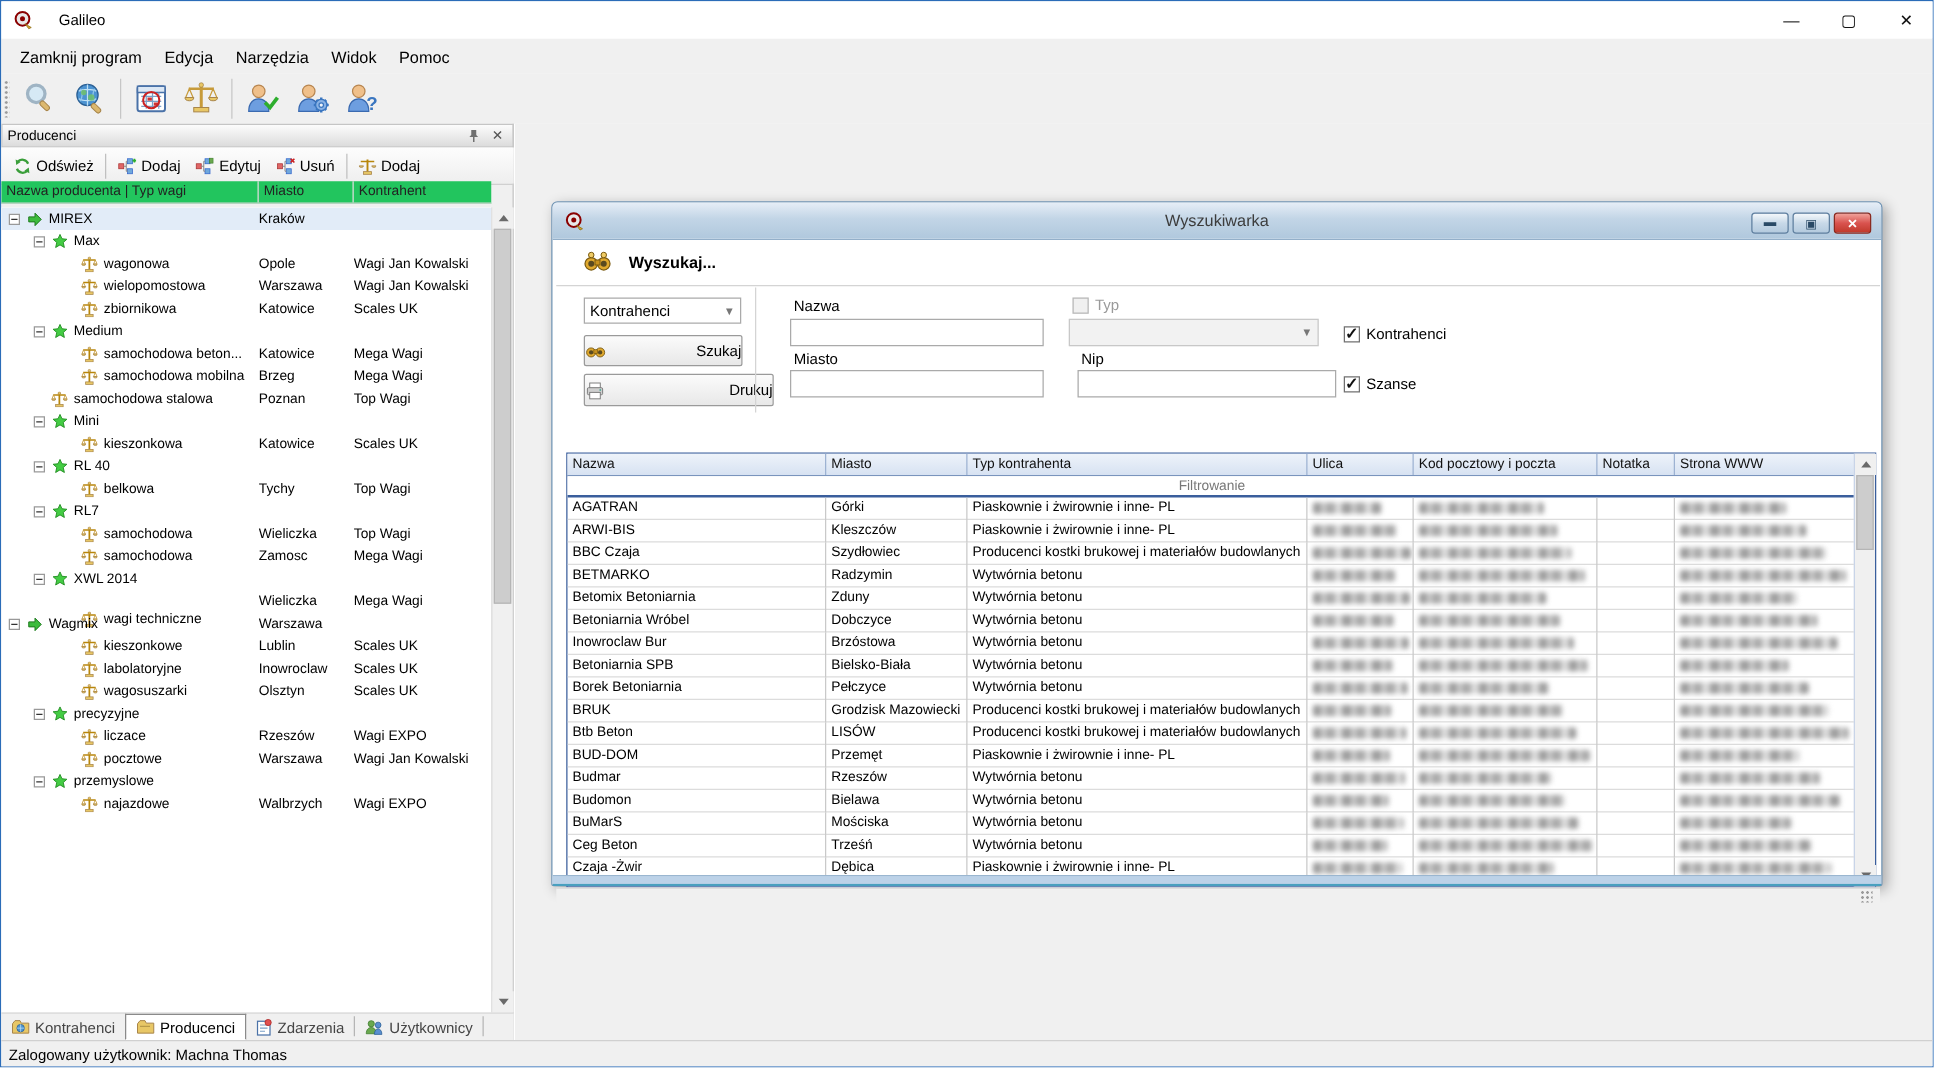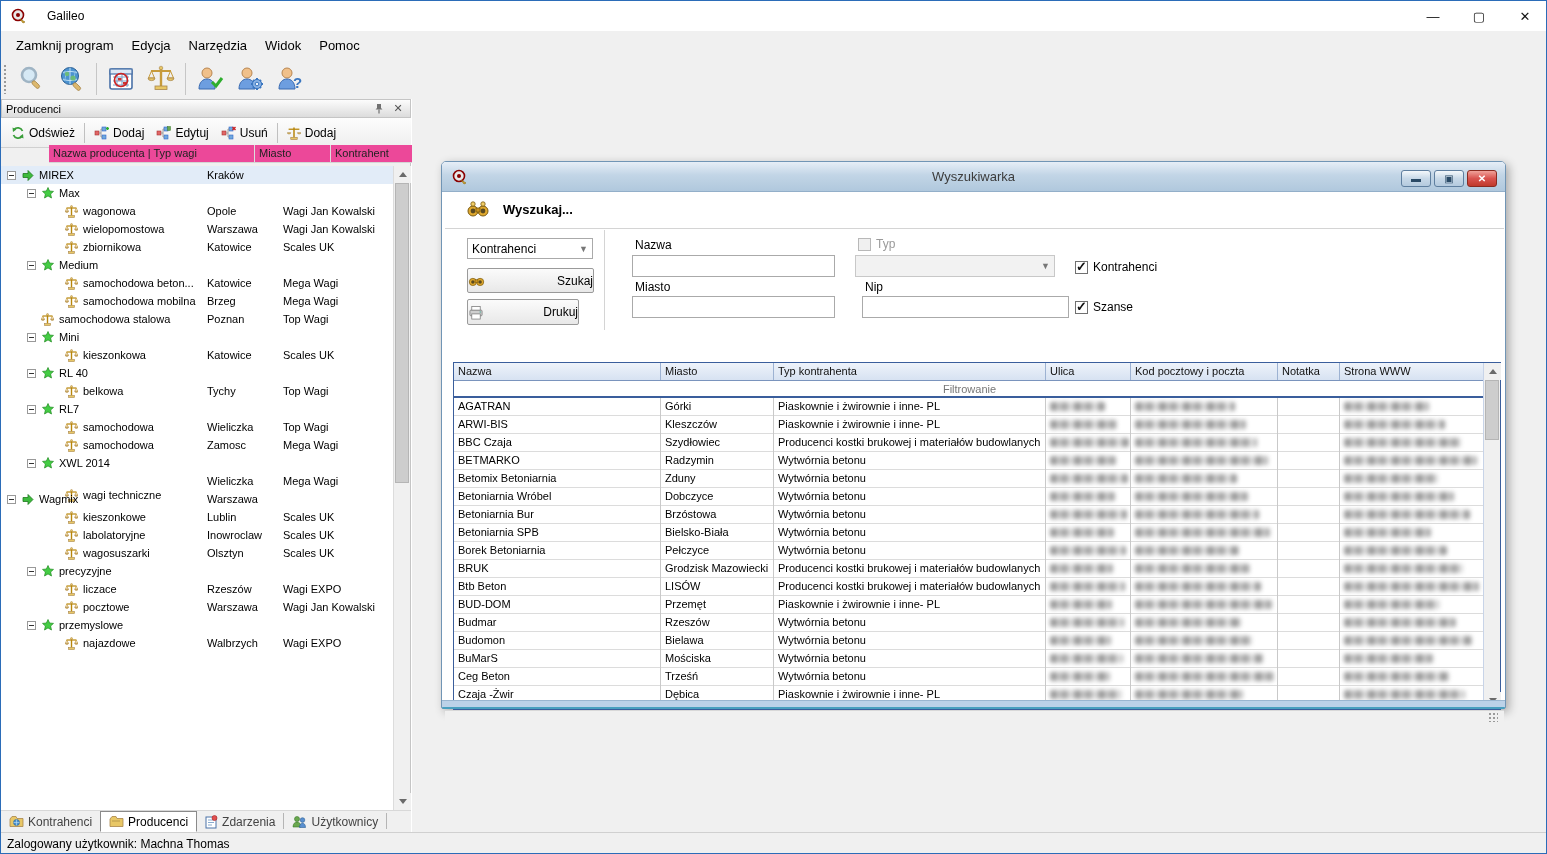--- a/index.html
+++ b/index.html
@@ -22,21 +22,21 @@
   .tsep { width:1px; height:32px; background:#c6c6c6; margin:0 4px; }
 
   
   .panel { left:0; top:98px; width:410px; height:733px; background:#f0f0f0; border-right:1px solid #c5c5c5; }
   .panel-hdr { left:0; top:0; width:410px; height:19px; background:linear-gradient(#fcfcfc,#dcdcdc); border:1px solid #c5c5c5; display:flex; align-items:center; padding:0 4px; }
   .panel-hdr .ph-title { font-size:11px; color:#000; flex:1; }
   .panel-hdr .ph-ico { width:16px; text-align:center; color:#555; font-size:11px; }
   .panel-tb { left:0; top:19px; width:410px; height:30px; background:linear-gradient(#fdfdfd,#eeeeee); border-bottom:1px solid #d0d0d0; display:flex; align-items:center; padding-left:4px; }
   .ptb-btn { display:flex; align-items:center; gap:4px; padding:3px 6px; font-size:12px; color:#000; }
   .ptb-sep { width:1px; height:20px; background:#c0c0c0; margin:0 3px; }
-  .cols-hdr { left:0; top:46px; width:392px; height:18px; background:#ec4899; border-bottom:1px solid #d5d5d5; display:flex; font-size:11px; color:#222;margin-left:48px; }
+  .cols-hdr { left:0; top:46px; width:392px; height:18px; background:#22c55e; border-bottom:1px solid #d5d5d5; display:flex; font-size:11px; color:#222; }
   .cols-hdr .c { padding:2px 4px; border-right:1px solid #ddd; overflow:hidden; white-space:nowrap; }
   .tree { left:0; top:67px; width:392px; height:644px; background:#fff; overflow:hidden; }
   .tree-row { display:flex; height:18px; align-items:center; font-size:11px; color:#000; }
   .tree-row.sel { background:#e2ecf8; }
   .tc-name { width:206px; display:flex; align-items:center; overflow:hidden; white-space:nowrap; flex:none; }
   .tc-m { width:76px; flex:none; overflow:hidden; white-space:nowrap; }
   .tc-k { width:106px; flex:none; overflow:hidden; white-space:nowrap; }
   .expander { width:9px; height:9px; border:1px solid #999; background:#fff; position:relative; flex:none; margin-right:6px; }
   .expander::after { content:""; position:absolute; left:1px; top:3px; width:5px; height:1px; background:#333; }
   .tree-ico { flex:none; margin-right:5px; display:inline-flex; }
@@ -792,21 +792,21 @@
       <div class="abs fbtn" style="left:22px;top:76px;width:127px;height:25px">
         <svg width="17" height="13" viewBox="0 0 22 18">
             <circle cx="6" cy="11" r="5" fill="#e0a92e" stroke="#7a5a10" stroke-width="1"></circle>
             <circle cx="16" cy="11" r="5" fill="#e0a92e" stroke="#7a5a10" stroke-width="1"></circle>
             <circle cx="6" cy="11" r="2.4" fill="#5a4a20"></circle>
             <circle cx="16" cy="11" r="2.4" fill="#5a4a20"></circle>
             <rect x="9" y="8" width="4" height="4" fill="#c8921e" stroke="#7a5a10" stroke-width="0.8"></rect>
           </svg>
         <span>Szukaj</span>
       </div>
-      <div class="abs fbtn" style="left:22px;top:107px;width:112px;height:26px">
+      <div class="abs fbtn" style="left:22px;top:107px;width:152px;height:26px">
         <svg width="16" height="15" viewBox="0 0 16 16">
             <rect x="3.5" y="1.5" width="9" height="4.5" fill="#fff" stroke="#777" stroke-width="0.8"></rect>
             <rect x="1.5" y="5.5" width="13" height="6" rx="1" fill="#cfcfcf" stroke="#777" stroke-width="0.8"></rect>
             <rect x="3.5" y="9.5" width="9" height="5.5" fill="#fff" stroke="#777" stroke-width="0.8"></rect>
             <circle cx="12.5" cy="7.5" r="0.8" fill="#5a9"></circle>
           </svg>
         <span>Drukuj</span>
       </div>
       <div class="abs form-vline"></div>
 
@@ -931,21 +931,21 @@
               </div>
               <div class="dc" style="width: 147px;">
                 <div class="blurbar" style="width: 113px;"></div>
               </div>
               <div class="dc" style="width: 62px;"></div>
               <div class="dc" style="width: 145px; border-right: none;">
                 <div class="blurbar" style="width: 110px;"></div>
               </div>
             </div>
             <div class="rt-row">
-              <div class="dc" style="width: 207px;">Betoniarnia Bur</div>
+              <div class="dc" style="width: 207px;">Inowroclaw Bur</div>
               <div class="dc" style="width: 113px;">Brzóstowa</div>
               <div class="dc" style="width: 272px;">Wytwórnia betonu</div>
               <div class="dc" style="width: 85px;">
                 <div class="blurbar" style="width: 77px;"></div>
               </div>
               <div class="dc" style="width: 147px;">
                 <div class="blurbar" style="width: 124px;"></div>
               </div>
               <div class="dc" style="width: 62px;"></div>
               <div class="dc" style="width: 145px; border-right: none;">

